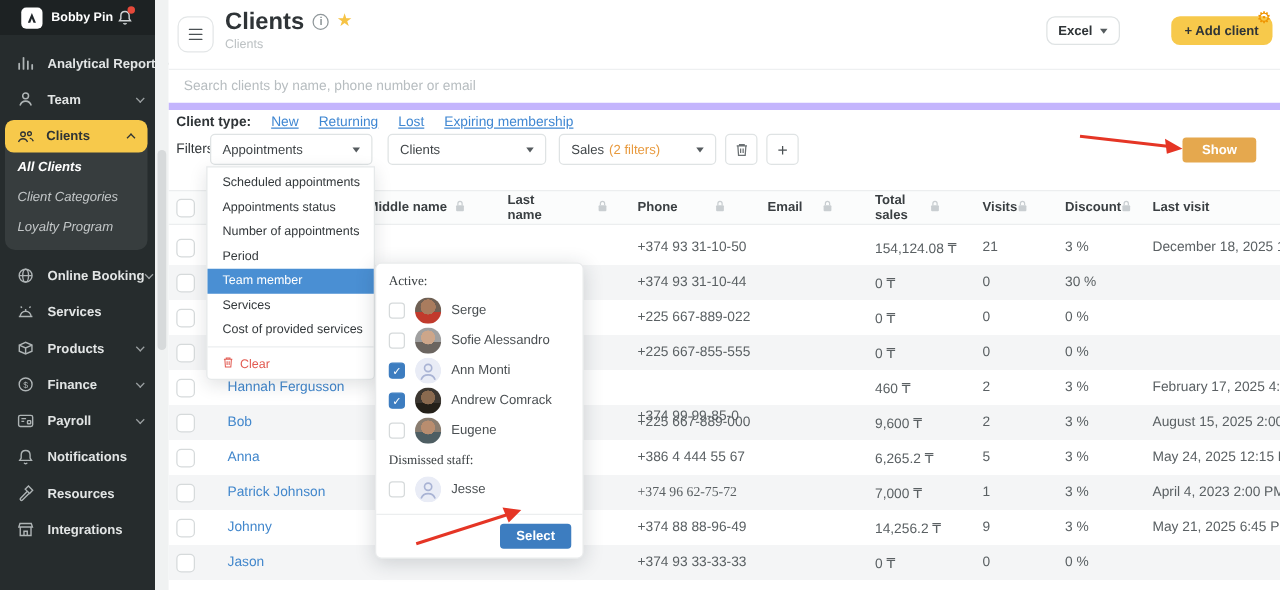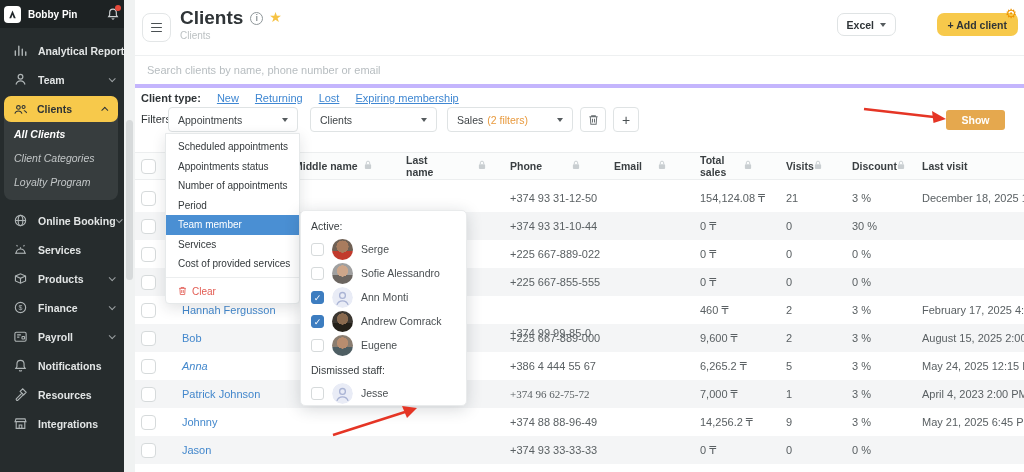--- a/index.html
+++ b/index.html
@@ -3,21 +3,21 @@
 <meta charset="utf-8">
 <style>
   * { margin:0; padding:0; box-sizing:border-box; }
   body { font-family:"Liberation Sans","DejaVu Sans",sans-serif; background:#fff; }
   #app { position:relative; width:1024px; height:472px; overflow:hidden; background:#fff; }
 
   
   #sidebar { position:absolute; left:0; top:0; width:124px; height:472px; background:#262c2d; }
   #sb-scroll { position:absolute; left:124px; top:0; width:11px; height:472px; background:#f0f2f2; }
   #sb-scroll .thumb { position:absolute; left:2px; top:120px; width:7px; height:160px; border-radius:4px; background:#d7dadb; }
-  #sb-topbar { height:28px; background:#1d2223; display:flex; align-items:center; padding:0 4px; }
+  #sb-topbar { height:28px; background:#1d2223; display:flex; align-items:center; padding:0 17px; }
   #sb-logo { width:17px; height:17px; background:#fff; border-radius:4px; display:flex; align-items:center; justify-content:center; }
   #sb-brand { color:#fff; font-size:10px; font-weight:bold; margin-left:7px; flex:1; }
   #sb-bell { position:relative; width:14px; height:15px; color:#cfd3d4; }
   #sb-bell .dot { position:absolute; right:-1px; top:-2px; width:6px; height:6px; border-radius:50%; background:#e5493a; }
   .sb-item { height:29px; display:flex; align-items:center; padding:0 10px 0 13px; cursor:pointer; }
   .sb-item .icn { width:16px; height:16px; color:#aeb4b5; flex:none; display:flex; align-items:center; }
   .sb-item .icn svg { width:15px; height:15px; }
   .sb-item .lbl { color:#e2e5e5; font-size:10.5px; font-weight:bold; margin-left:9px; flex:1; white-space:nowrap; }
   .chev { width:5px; height:5px; border-right:1.6px solid #9ba0a2; border-bottom:1.6px solid #9ba0a2; flex:none; }
   .chev.down { transform:rotate(45deg) translateY(-1px); }
@@ -39,21 +39,21 @@
   #burger i { display:block; width:11px; height:1.6px; background:#4a5053; border-radius:1px; }
   #title-wrap { position:absolute; left:45px; top:7px; }
   #page-title { font-size:19px; font-weight:bold; color:#2f3437; display:inline-block; }
   #info-ic { display:inline-block; width:13px; height:13px; border:1.3px solid #8f979a; border-radius:50%; color:#8f979a; font-size:9px; line-height:11px; text-align:center; font-weight:bold; vertical-align:3px; margin-left:7px; }
   #fav-star { color:#f6c344; font-size:14px; vertical-align:2px; margin-left:6px; }
   #crumb { font-size:10px; color:#bcc1c3; margin-top:1px; }
   #btn-excel { position:absolute; right:128px; top:13px; height:23px; padding:0 9px; border:1px solid #dfe3e4; border-radius:7px; background:#fff; font-size:10.5px; font-weight:bold; color:#2f3437; display:flex; align-items:center; gap:6px; cursor:pointer; }
   .caret { width:0; height:0; border-left:3.5px solid transparent; border-right:3.5px solid transparent; border-top:4.5px solid #555b5e; }
   #btn-add { position:absolute; right:6px; top:13px; height:23px; padding:0 11px; border-radius:7px; background:#f7c94b; font-size:10.5px; font-weight:bold; color:#2f3437; display:flex; align-items:center; cursor:pointer; border:none; }
 
-  #searchrow { position:absolute; left:0; top:56px; width:100%; height:32px; border-bottom:4px solid #c4b5fd; }
+  #searchrow { position:absolute; left:0; top:56px; width:100%; height:32px; border-bottom:6px solid #c4b5fd; }
   #searchrow input { width:100%; height:100%; border:none; outline:none; padding:0 12px; font-size:11px; font-family:inherit; color:#44494c; }
   #searchrow input::placeholder { color:#b7bdc0; }
 
   #typerow { position:absolute; left:6px; top:92px; display:flex; align-items:center; gap:16px; font-size:11px; }
   #typerow .cap { font-weight:bold; color:#2f3437; }
   .type-link { color:#3f87d2; text-decoration:underline; cursor:pointer;text-align:right; }
 
   #filterrow { position:absolute; left:0; top:107px; width:100%; height:26px; font-size:11px; }
   #filterrow .cap { position:absolute; left:6px; top:6px; color:#2f3437; }
   .fsel { position:absolute; top:0; height:25px; border:1px solid #dfe3e4; border-radius:4px; background:#fff; display:flex; align-items:center; padding:0 9px; font-size:10.5px; color:#3f4447; cursor:pointer; }
@@ -84,21 +84,21 @@
   
   #fmenu { position:absolute; left:30px; top:133px; width:135px; background:#fff; border:1px solid #e6e9ea; border-radius:0 0 4px 4px; box-shadow:0 4px 14px rgba(30,40,50,.13); z-index:20; padding-top:3px; }
   .mitem { height:19.5px; display:flex; align-items:center; padding-left:12px; font-size:10px; color:#33383b; cursor:pointer; white-space:nowrap; }
   .mitem.sel { background:#4a8fd3; color:#fff; }
   #fmenu .sep { border-top:1px solid #eceeef; margin:3px 0; }
   #fmenu .clear { height:22px; display:flex; align-items:center; padding-left:12px; gap:5px; font-size:10px; color:#e25b52; cursor:pointer; }
   #fmenu .clear svg { width:9px; height:10px; }
 
   
   #popup { position:absolute; left:165px; top:210px; width:167px; background:#fff; border:1px solid #e9ebec; border-radius:5px; box-shadow:0 3px 16px rgba(30,40,50,.18); z-index:30; padding:9px 0 0; }
-  #popup .grp-label { font-size:10.5px; color:#3b4043; padding:0 10px; margin-bottom:5px; }
+  #popup .grp-label { font-size:10.5px; color:#3b4043; padding:0 10px; margin-bottom:5px;font-family:Liberation Serif, serif; }
   .staff-row { height:24px; display:flex; align-items:center; padding:0 10px; gap:8px; cursor:pointer; }
   .staff-row .cb { width:13px; height:13px; border-radius:3px; }
   .staff-row .cb.on { background:#3d7dc0; border-color:#3d7dc0; color:#fff; font-size:9px; line-height:12px; text-align:center; }
   .avatar { width:21px; height:21px; border-radius:50%; flex:none; overflow:hidden; }
   .avatar.photo-serge  { background:radial-gradient(circle at 50% 36%, #a97c5e 0 35%, transparent 36%), linear-gradient(#6f6054 0 55%, #c13a2c 55%); }
   .avatar.photo-sofie  { background:radial-gradient(circle at 50% 38%, #cda68a 0 33%, transparent 34%), linear-gradient(#a0a0a0 0 56%, #6b6560 56%); }
   .avatar.photo-andrew { background:radial-gradient(circle at 50% 38%, #8a6a4f 0 33%, transparent 34%), linear-gradient(#3c3731 0 58%, #242019 58%); }
   .avatar.photo-eugene { background:radial-gradient(circle at 50% 38%, #b98d6f 0 33%, transparent 34%), linear-gradient(#8a7d70 0 56%, #4e5e63 56%); }
   .staff-row .nm { font-size:10.5px; color:#4a4f52; white-space:nowrap; }
   #popup .dismissed-label { margin-top:7px; }
@@ -377,21 +377,21 @@
       </div>
     <span id="gear">⚙</span>
     <div id="tbody">
         <div class="trow">
           <div class="cb-cell">
             <span class="cb"></span>
           </div>
           <div class="tcell name" style="width: 112px;"></div>
           <div class="tcell" style="width: 112px;"></div>
           <div class="tcell" style="width: 104px;"></div>
-          <div class="tcell" style="width: 104px;">+374 93 31-12-50</div>
+          <div class="tcell" style="width: 104px;">+374 93 31-10-50</div>
           <div class="tcell" style="width: 86px;"></div>
           <div class="tcell" style="width: 86px;">154,124.08 ₸</div>
           <div class="tcell" style="width: 66px;">21</div>
           <div class="tcell" style="width: 70px;">3 %</div>
           <div class="tcell" style="width: 116px;">December 18, 2025 12:30 P</div>
         </div>
         <div class="trow">
           <div class="cb-cell">
             <span class="cb"></span>
           </div>
@@ -458,21 +458,21 @@
           <div class="tcell" style="width: 86px;"></div>
           <div class="tcell" style="width: 86px;">9,600 ₸</div>
           <div class="tcell" style="width: 66px;">2</div>
           <div class="tcell" style="width: 70px;">3 %</div>
           <div class="tcell" style="width: 116px;">August 15, 2025 2:00 PM</div>
         </div>
         <div class="trow">
           <div class="cb-cell">
             <span class="cb"></span>
           </div>
-          <div class="tcell name" style="width: 112px; font-style: italic;">Anna</div>
+          <div class="tcell name" style="width: 112px;">Anna</div>
           <div class="tcell" style="width: 112px;"></div>
           <div class="tcell" style="width: 104px;"></div>
           <div class="tcell" style="width: 104px;">+386 4 444 55 67</div>
           <div class="tcell" style="width: 86px;"></div>
           <div class="tcell" style="width: 86px;">6,265.2 ₸</div>
           <div class="tcell" style="width: 66px;">5</div>
           <div class="tcell" style="width: 70px;">3 %</div>
           <div class="tcell" style="width: 116px;">May 24, 2025 12:15 PM</div>
         </div>
         <div class="trow">
@@ -574,20 +574,23 @@
           <div class="staff-row">
             <span class="cb"></span>
             <span class="avatar placeholder"><svg viewBox="0 0 24 24" width="21" height="21">
                 <circle cx="12" cy="12" r="12" fill="#e9ecf6"></circle>
                 <circle cx="12" cy="9.6" r="3.3" fill="none" stroke="#a9b3d4" stroke-width="1.5"></circle>
                 <path d="M5.6 20.4a6.8 6.8 0 0 1 12.8 0" fill="none" stroke="#a9b3d4" stroke-width="1.5"></path>
               </svg></span>
             <span class="nm">Jesse</span>
           </div>
         </div>
+      <div class="foot">
+          <button id="btn-select">Select</button>
+        </div>
     </div>
 
     <svg id="arrow-show" class="red-arrow" width="95" height="26">
       <line x1="4" y1="6" x2="74" y2="14" stroke="#e53525" stroke-width="2.4"></line>
       <polygon points="86,16 72,8 73.5,20" fill="#e53525"></polygon>
     </svg>
     <svg id="arrow-select" class="red-arrow" width="105" height="45">
       <line x1="8" y1="37" x2="80" y2="14" stroke="#e53525" stroke-width="2.4"></line>
       <polygon points="92,10 77,8 82,20" fill="#e53525"></polygon>
     </svg>

